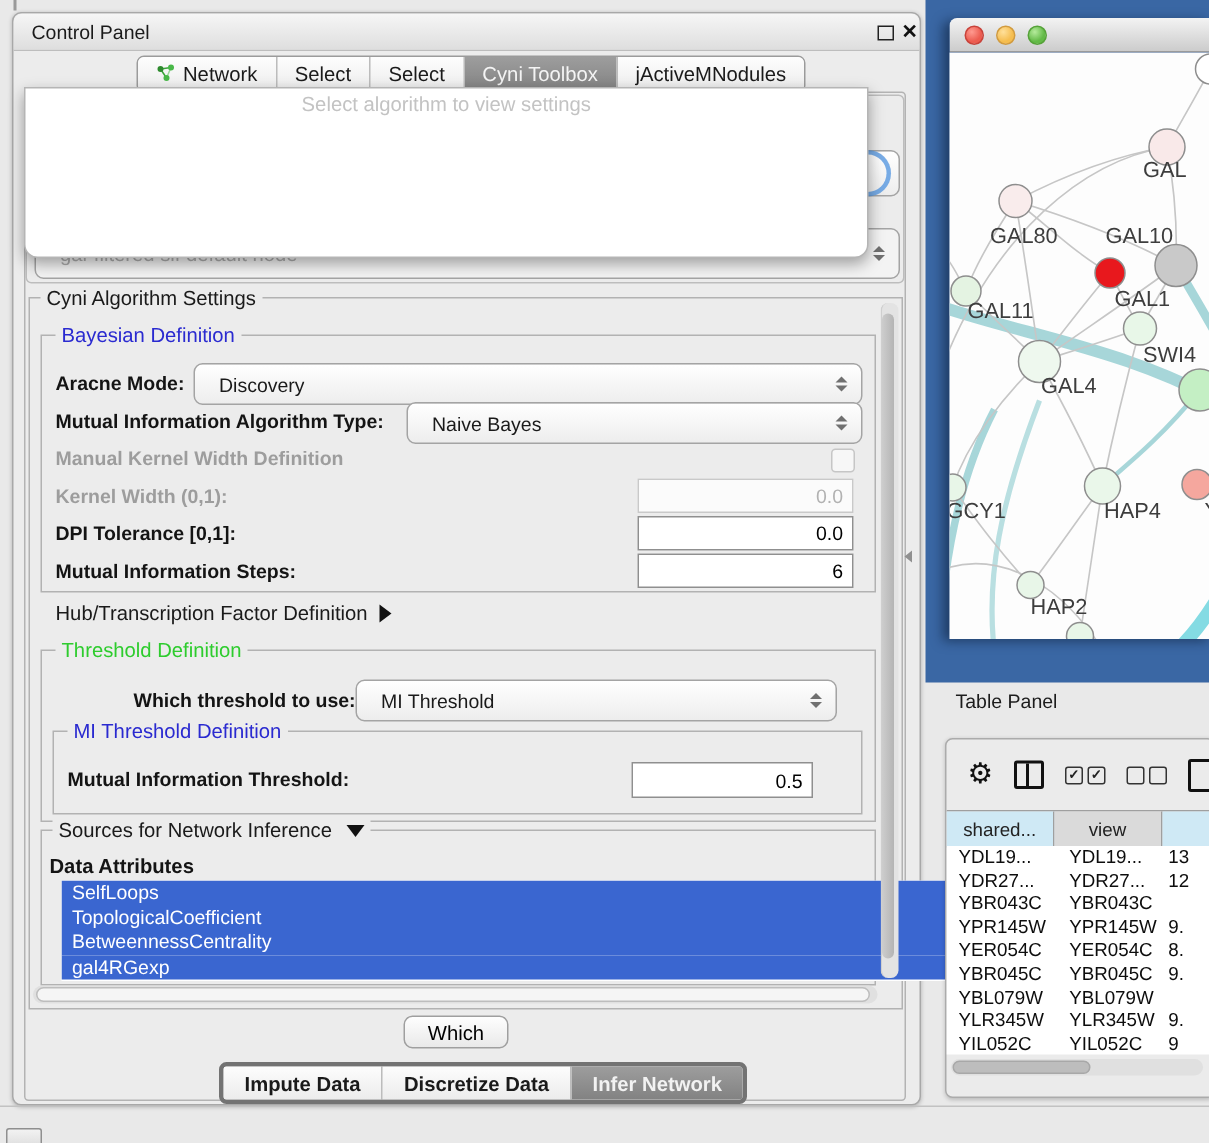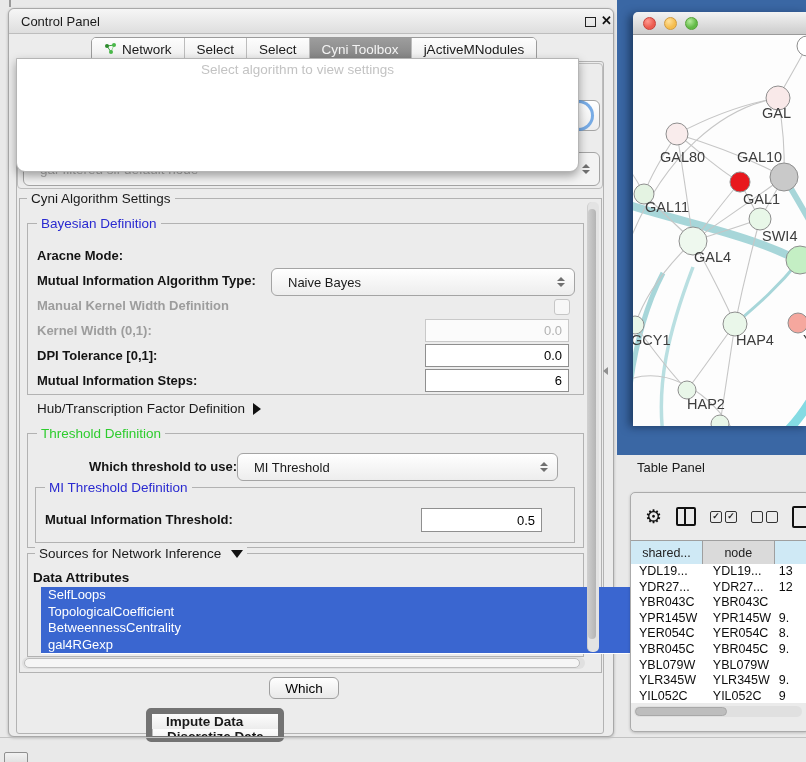--- a/index.html
+++ b/index.html
@@ -57,22 +57,22 @@
   .vthumb{position:absolute;background:linear-gradient(90deg,#cdcdcd,#b4b4b4);border-radius:4px;}
   .htrack{position:absolute;background:#e0e0e0;border-radius:6px;}
   .hthumb{position:absolute;background:#f5f5f5;border:1px solid #bdbdbd;border-radius:5px;box-sizing:border-box;}
   
   .alist{position:absolute;left:32px;top:578px;width:612px;height:67px;overflow:hidden;background:#fff;}
   .aitem{height:16.5px;line-height:16.5px;padding-left:7px;font-size:13px;color:#fff;background:#3a66d0;white-space:nowrap;}
   .alist .sb{position:absolute;right:6px;top:3px;width:8px;height:58px;background:#d9d9d9;border-radius:4px;}
   .alist .sbt{position:absolute;right:6px;top:5px;width:8px;height:48px;background:#a9a9a9;border-radius:4px;}
   .btn{position:absolute;border:1px solid #9f9f9f;border-radius:6px;background:linear-gradient(#fefefe,#e9e9e9);
       font-size:13.5px;text-align:center;}
-  .btabs{position:absolute;left:137px;top:699px;height:22px;display:inline-flex;border:6px solid #737373;
-      border-radius:5px;overflow:hidden;background:#f2f2f2;flex-direction:column;}
+  .btabs{position:absolute;left:137px;top:699px;height:22px;display:inline-flex;border:3px solid #737373;
+      border-radius:5px;overflow:hidden;background:#f2f2f2;}
   .btab{display:flex;align-items:center;padding:0 14px;font-size:13.5px;font-weight:bold;
       background:linear-gradient(#fdfdfd,#ececec);border-left:1px solid #bcbcbc;}
   .btab:first-child{border-left:none;}
   .btab.sel{background:linear-gradient(#9d9d9d,#828282);color:#f2f2f2;}
   .tri-r{display:inline-block;width:0;height:0;border-left:8px solid #111;
       border-top:6px solid transparent;border-bottom:6px solid transparent;margin-left:8px;}
   .tri-d{display:inline-block;width:0;height:0;border-top:8px solid #111;
       border-left:6px solid transparent;border-right:6px solid transparent;margin-left:6px;vertical-align:middle;}
   
   .netbg{position:absolute;left:617px;top:0;width:189px;height:455px;background:#3a67a4;}
@@ -166,20 +166,27 @@
       <div class="ph">Select algorithm to view settings</div>
     </div>
 
     <div class="group" style="left:10px;top:189px;width:581px;height:473px;"></div>
     <span class="glabel" style="left:18px;top:182px;">Cyni Algorithm Settings</span>
 
     <div class="group" style="left:18px;top:214px;width:555px;height:170px;"></div>
     <span class="glabel blue" style="left:28px;top:207px;">Bayesian Definition</span>
 
     <span class="lab" style="left:28px;top:239px;">Aracne Mode:</span>
+    <div class="combo" style="left:120px;top:233px;width:444px;height:26px;">
+      <span class="ctext">Discovery</span>
+      <span class="spin">
+          <i class="tu"></i>
+          <i class="td"></i>
+        </span>
+    </div>
 
     <span class="lab" style="left:28px;top:264px;">Mutual Information Algorithm Type:</span>
     <div class="combo" style="left:262px;top:259px;width:302px;height:26px;">
       <span class="ctext">Naive Bayes</span>
       <span class="spin">
           <i class="tu"></i>
           <i class="td"></i>
         </span>
     </div>
 
@@ -327,21 +334,21 @@
           <span class="ck">✓</span>
       </span>
       <span class="ckpair">
         <span class="ck"></span>
           <span class="ck"></span>
       </span>
       <span class="file-ico"></span>
     </div>
     <div class="thead" id="table-head">
         <div class="th" style="width: 80px; background: rgb(207, 233, 245);">shared...</div>
-        <div class="th" style="width: 80px; background: rgb(218, 218, 218);">node</div>
+        <div class="th" style="width: 80px; background: rgb(218, 218, 218);">view</div>
         <div class="th" style="width: 38px; background: rgb(207, 233, 245);"></div>
       </div>
     <div class="trows" id="table-rows">
         <div class="tr">
           <div class="tc" style="width: 80px; padding-left: 8px;">YDL19...</div>
           <div class="tc" style="width: 80px; padding-left: 10px;">YDL19...</div>
           <div class="tc" style="width: 38px; padding-left: 4px;">13</div>
         </div>
         <div class="tr">
           <div class="tc" style="width: 80px; padding-left: 8px;">YDR27...</div>

